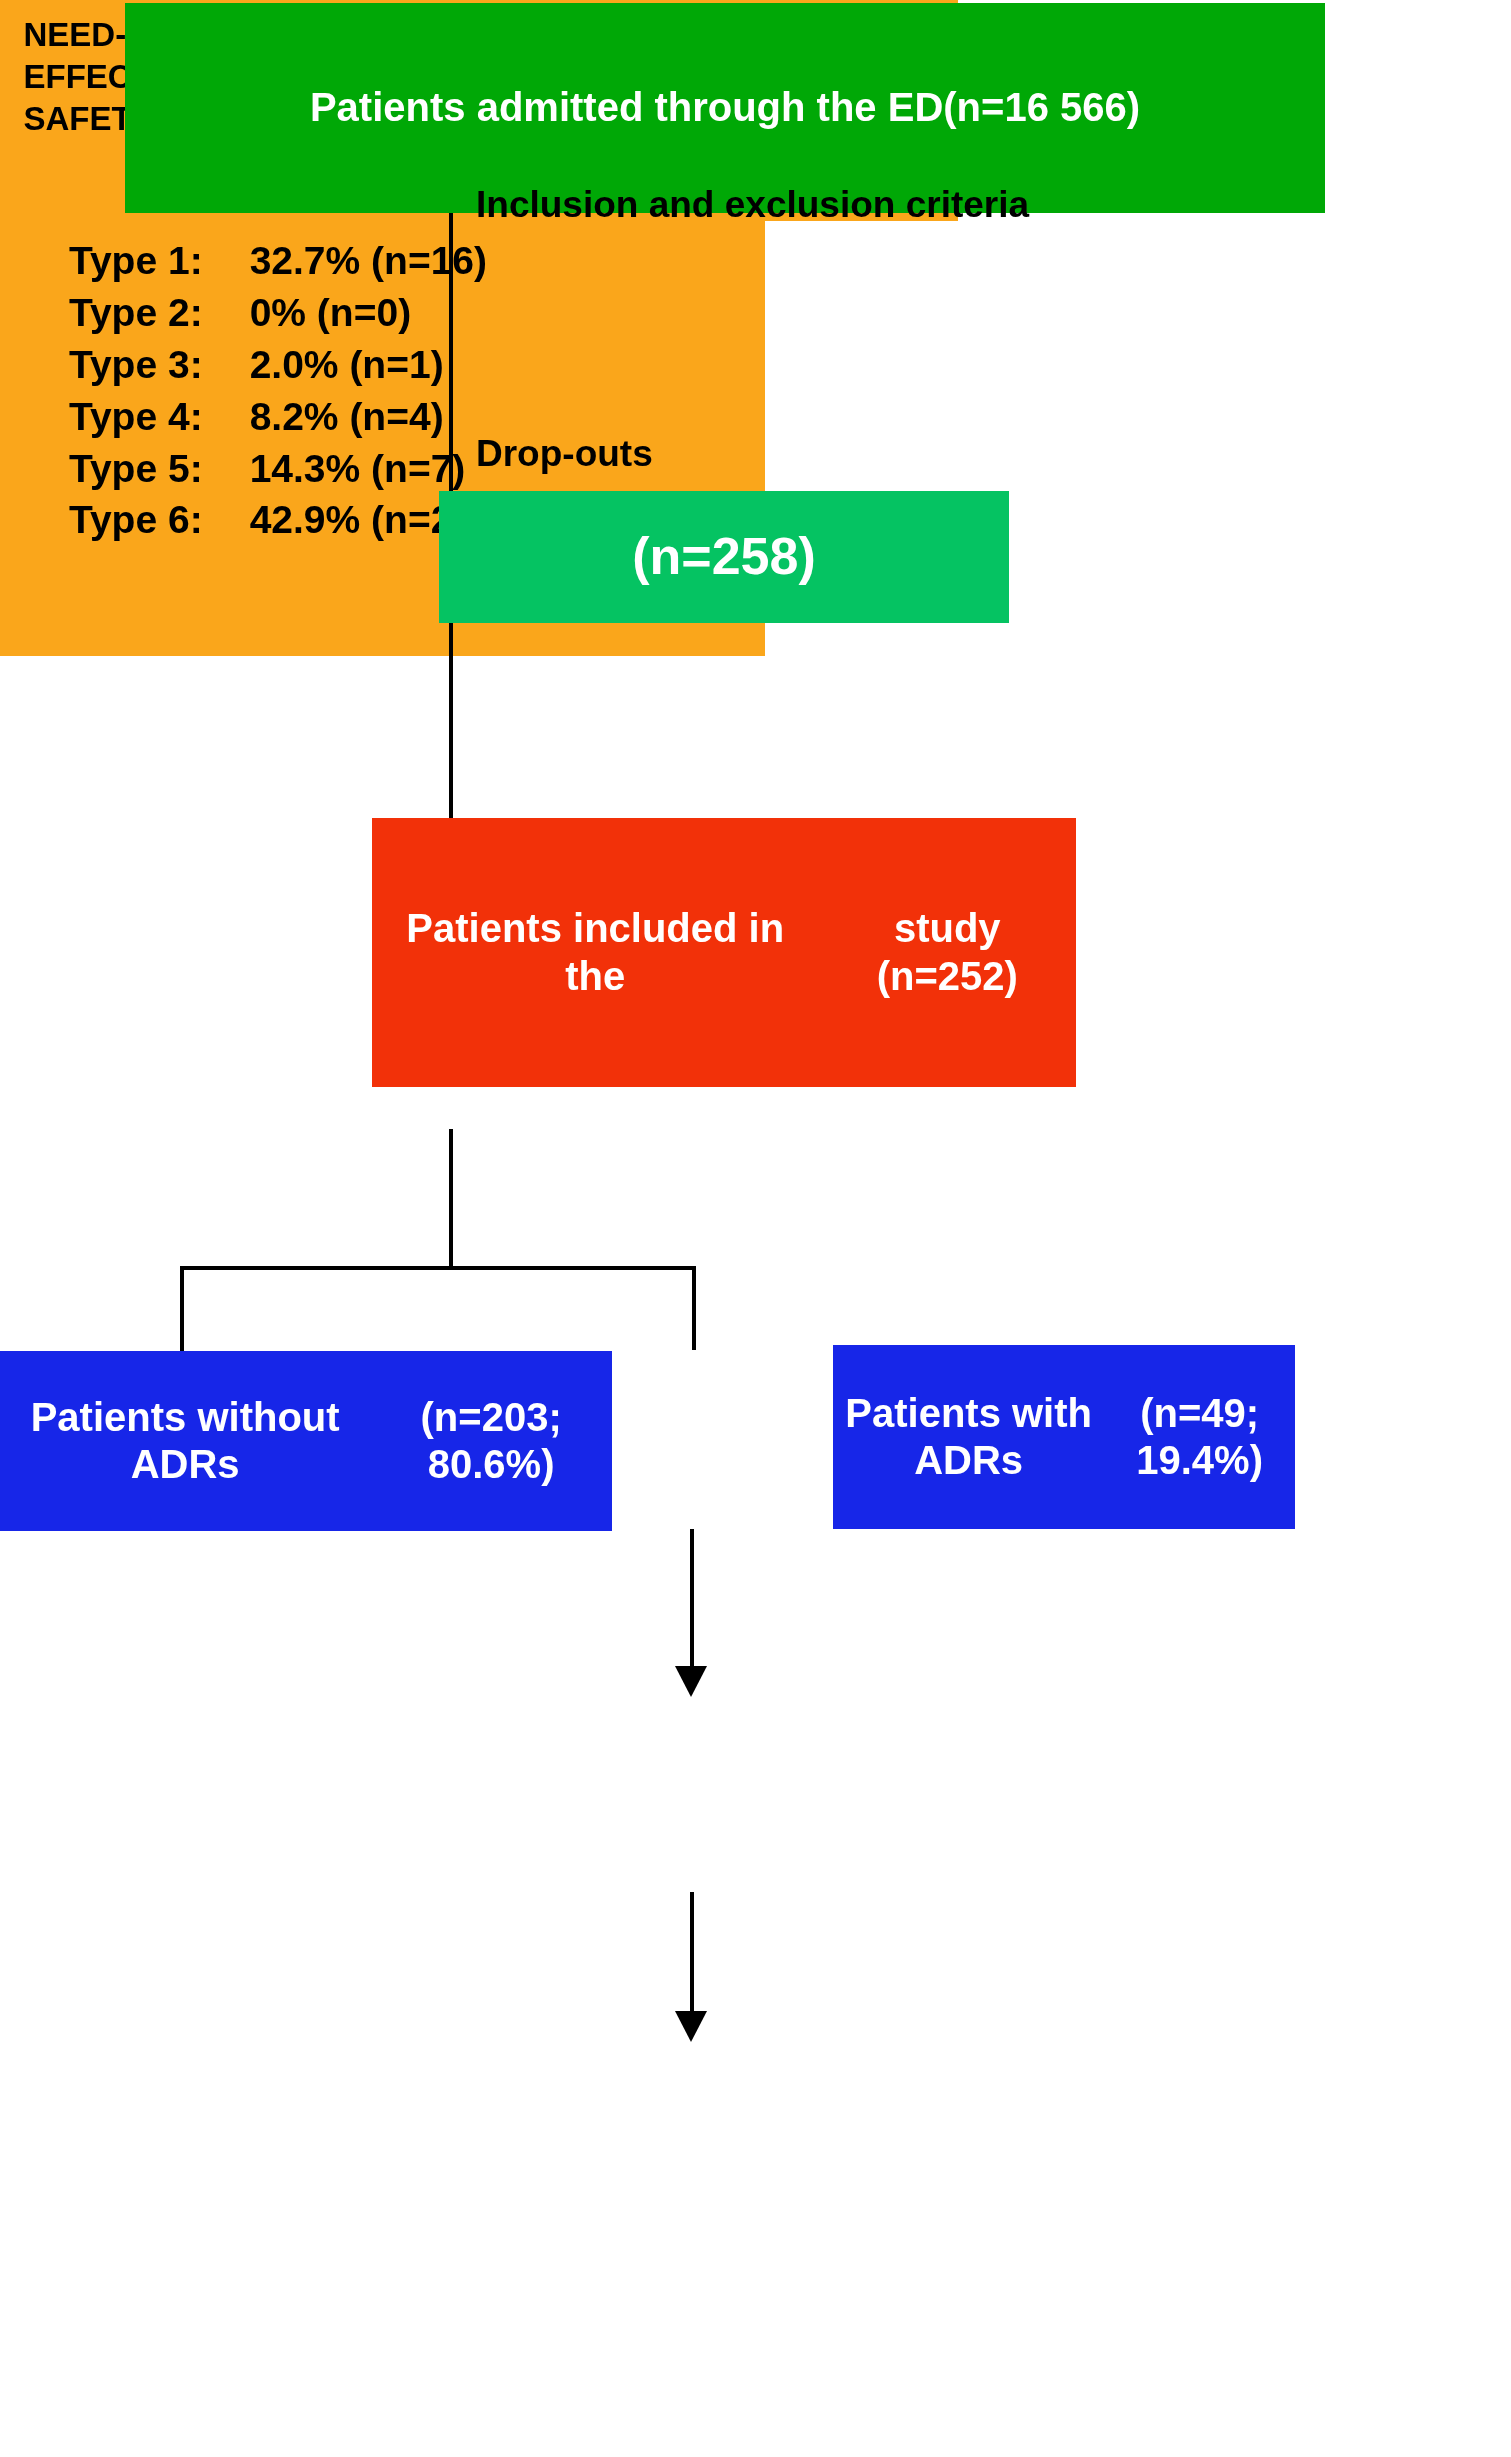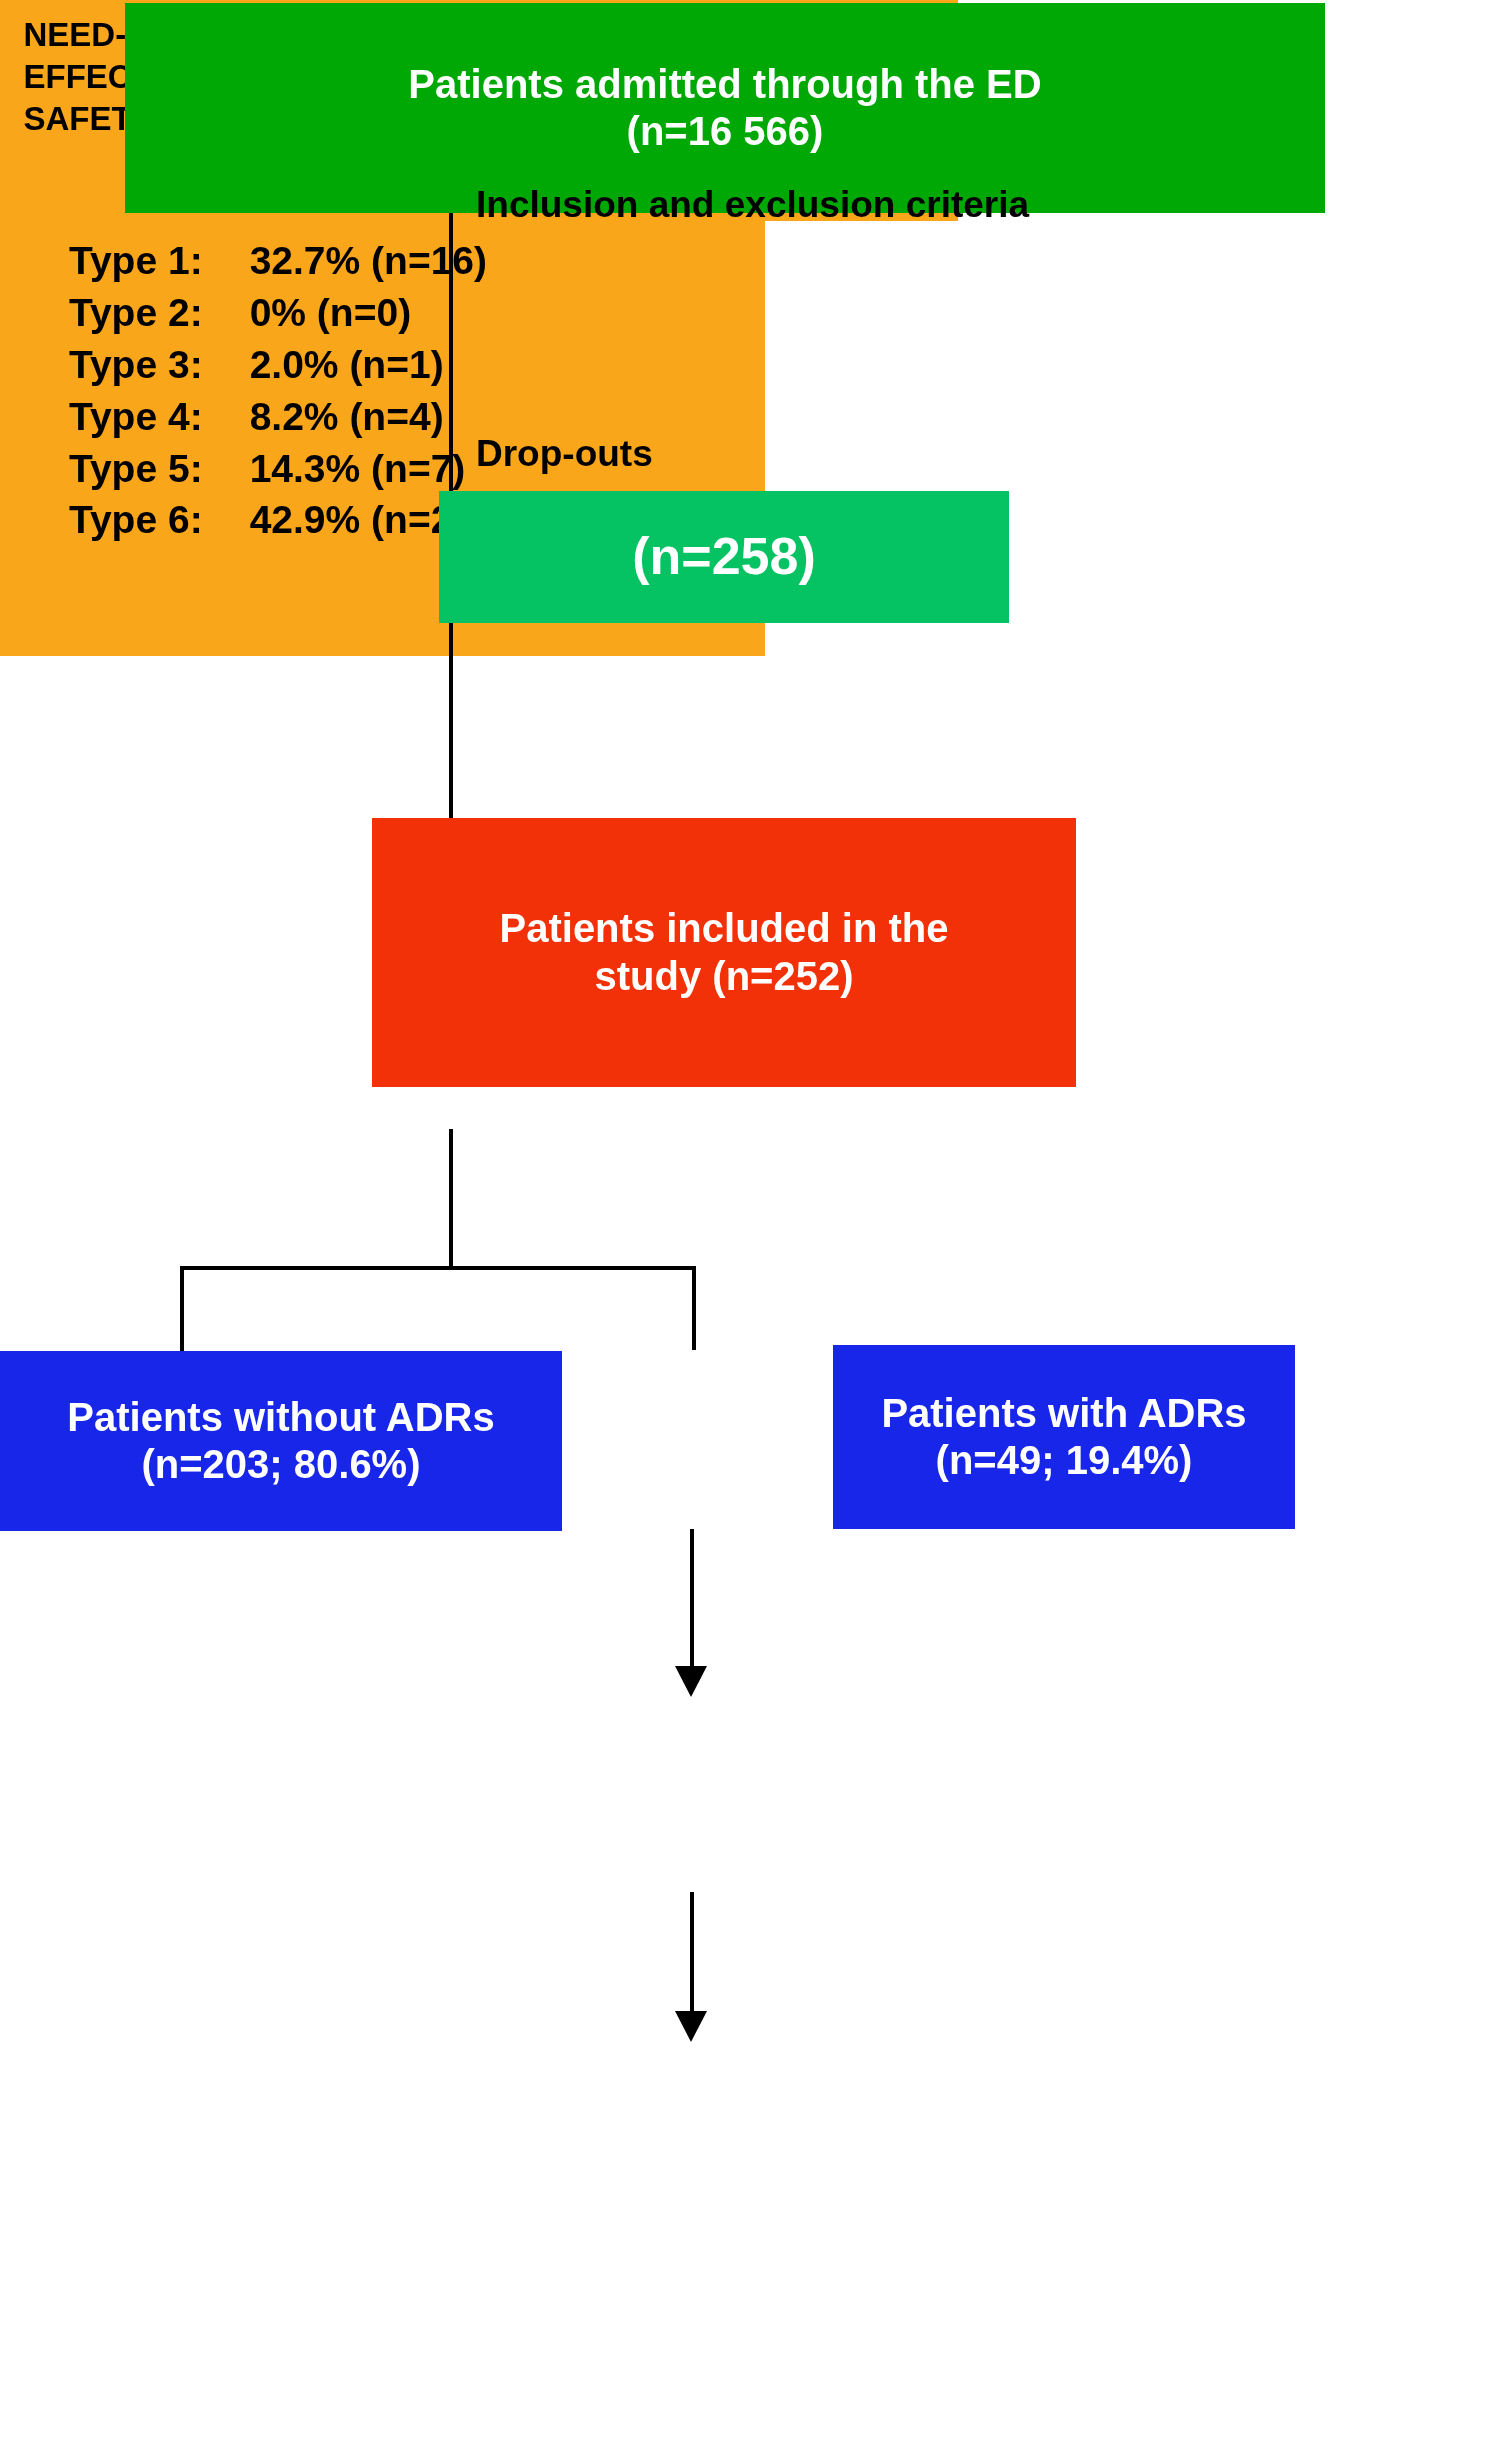--- a/index.html
+++ b/index.html
@@ -12,21 +12,21 @@
     width: 1511px;
     height: 2457px;
     background: #ffffff;
     overflow: hidden;
     font-family: "Liberation Sans", sans-serif;
   }
   .box {
     position: absolute;
     box-sizing: border-box;
     display: flex;
-    flex-direction: column;
+    flex-direction: row;
     align-items: center;
     justify-content: center;
     text-align: center;
     font-weight: bold;
     line-height: 1.18;
   }
   
   #node-admitted {
     left: 125px; top: 2.9px; width: 1200px; height: 210px;
     background: #00A806;
@@ -42,21 +42,21 @@
   }
   
   #node-included {
     left: 372px; top: 818px; width: 704px; height: 269px;
     background: #F23109;
     color: #ffffff;
     font-size: 40px;
   }
   
   #node-without-adrs {
-    left: 0px; top: 1351px; width: 562px; height: 180px;
+    left: 0px; top: 1351px; width: 612px; height: 180px;
     background: #1726E8;
     color: #ffffff;
     font-size: 40px;
   }
   
   #node-with-adrs {
     left: 833px; top: 1345px; width: 462px; height: 184px;
     background: #1726E8;
     color: #ffffff;
     font-size: 40px;

